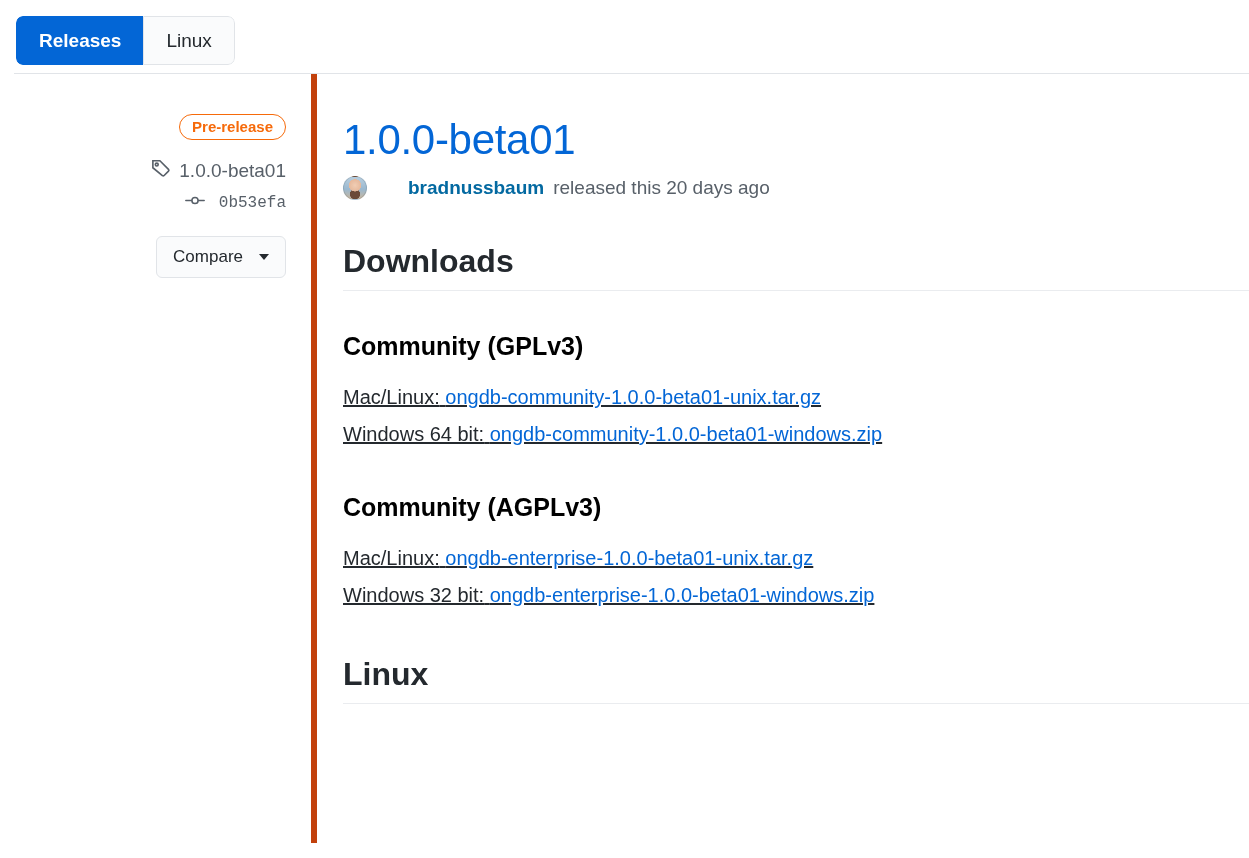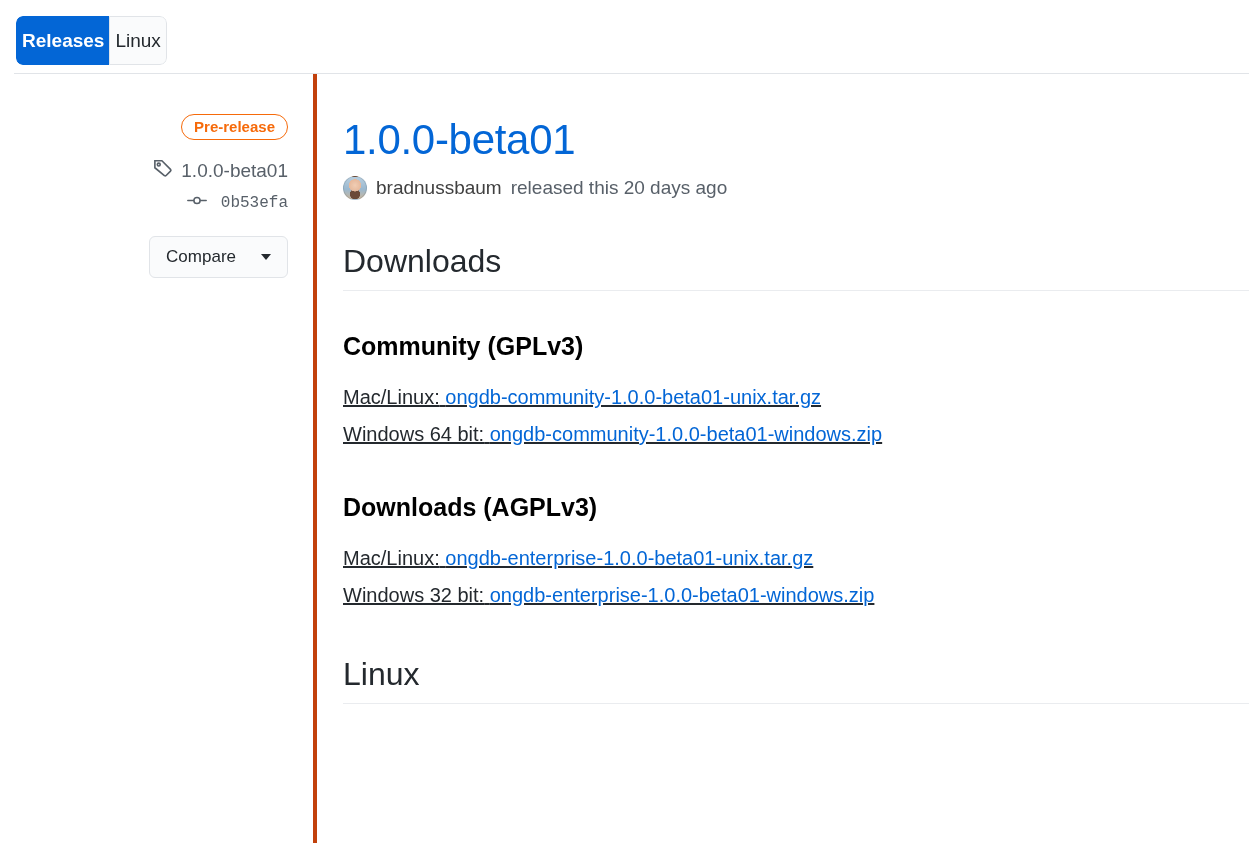--- a/index.html
+++ b/index.html
@@ -23,21 +23,21 @@
     box-sizing: border-box;
   }
   .btn-group {
     display: inline-flex;
     border-radius: 7px;
     overflow: hidden;
   }
   .btn-group .seg {
     font-size: 19px;
     line-height: 1;
-    padding: 14px 5px;
+    padding: 14px 22px;
     border: 1px solid #e1e4e8;
     cursor: pointer;
     user-select: none;
     background: #fafbfc;
     color: #24292e;
     font-family: "Liberation Sans", sans-serif;
   }
   .btn-group .seg.first {
     border-top-left-radius: 7px;
     border-bottom-left-radius: 7px;
@@ -67,21 +67,21 @@
     display: flex;
     align-items: stretch;
     height: 769px;
   }
   .sidebar {
     width: 317px;
     box-sizing: border-box;
     padding-top: 40px;
     padding-right: 25px;
     text-align: right;
-    border-right: 4px solid #c2410c;
+    border-right: 6px solid #c2410c;
   }
   .content {
     flex: 1;
     box-sizing: border-box;
     padding-top: 44px;
     padding-left: 26px;
     padding-right: 0px;
     min-width: 0;
   }
 
@@ -118,21 +118,21 @@
     font-family: "Liberation Mono", monospace;
     font-size: 16px;
     color: #586069;
   }
   .compare-wrap {
     margin-top: 24px;
   }
   .compare-btn {
     display: inline-flex;
     align-items: center;
-    gap: 25px;
+    gap: 16px;
     background: #fafbfc;
     border: 1px solid #e1e4e8;
     border-radius: 6px;
     padding: 10px 16px;
     font-size: 17px;
     color: #24292e;
     cursor: pointer;
     font-family: "Liberation Sans", sans-serif;
   }
   .caret {
@@ -167,27 +167,28 @@
     border-radius: 50%;
     flex: 0 0 24px;
     background:
       radial-gradient(circle at 50% 38%, #f0cdb4 0%, #e6b99c 34%, rgba(230,185,156,0) 36%),
       radial-gradient(circle at 50% 78%, #6b4a38 0%, #6b4a38 24%, rgba(107,74,56,0) 26%),
       linear-gradient(#b9cfe0 0%, #9ab8cf 55%, #c9b79f 100%);
     border: 1px solid rgba(27,31,35,0.12);
     box-sizing: border-box;
   }
   .author-name {
-    font-weight: normal;
-    color: #404040;
+    font-weight: bold;
+    color: #0369a1;
+    margin-left: 32px;
   }
 
   h1.section {
     font-size: 32px;
-    font-weight: normal;
+    font-weight: bold;
     color: #24292e;
     margin: 42px 0 0 0;
     padding-bottom: 10px;
     border-bottom: 1px solid #eaecef;
     line-height: 1.2;
   }
   h2.section {
     font-size: 25px;
     font-weight: bold;
     color: #000000;
@@ -270,21 +271,21 @@
       <div class="dl-row">
         <span>Mac/Linux:</span>
         <a>ongdb-community-1.0.0-beta01-unix.tar.gz</a>
       </div>
       <div class="dl-row">
         <span>Windows 64 bit:</span>
         <a>ongdb-community-1.0.0-beta01-windows.zip</a>
       </div>
     </div>
 
-    <h2 class="section">Downloads (AGPLv3)</h2>
+    <h2 class="section">Community (AGPLv3)</h2>
     <div class="dl-list">
       <div class="dl-row">
         <span>Mac/Linux:</span>
         <a>ongdb-enterprise-1.0.0-beta01-unix.tar.gz</a>
       </div>
       <div class="dl-row">
         <span>Windows 32 bit:</span>
         <a>ongdb-enterprise-1.0.0-beta01-windows.zip</a>
       </div>
     </div>

